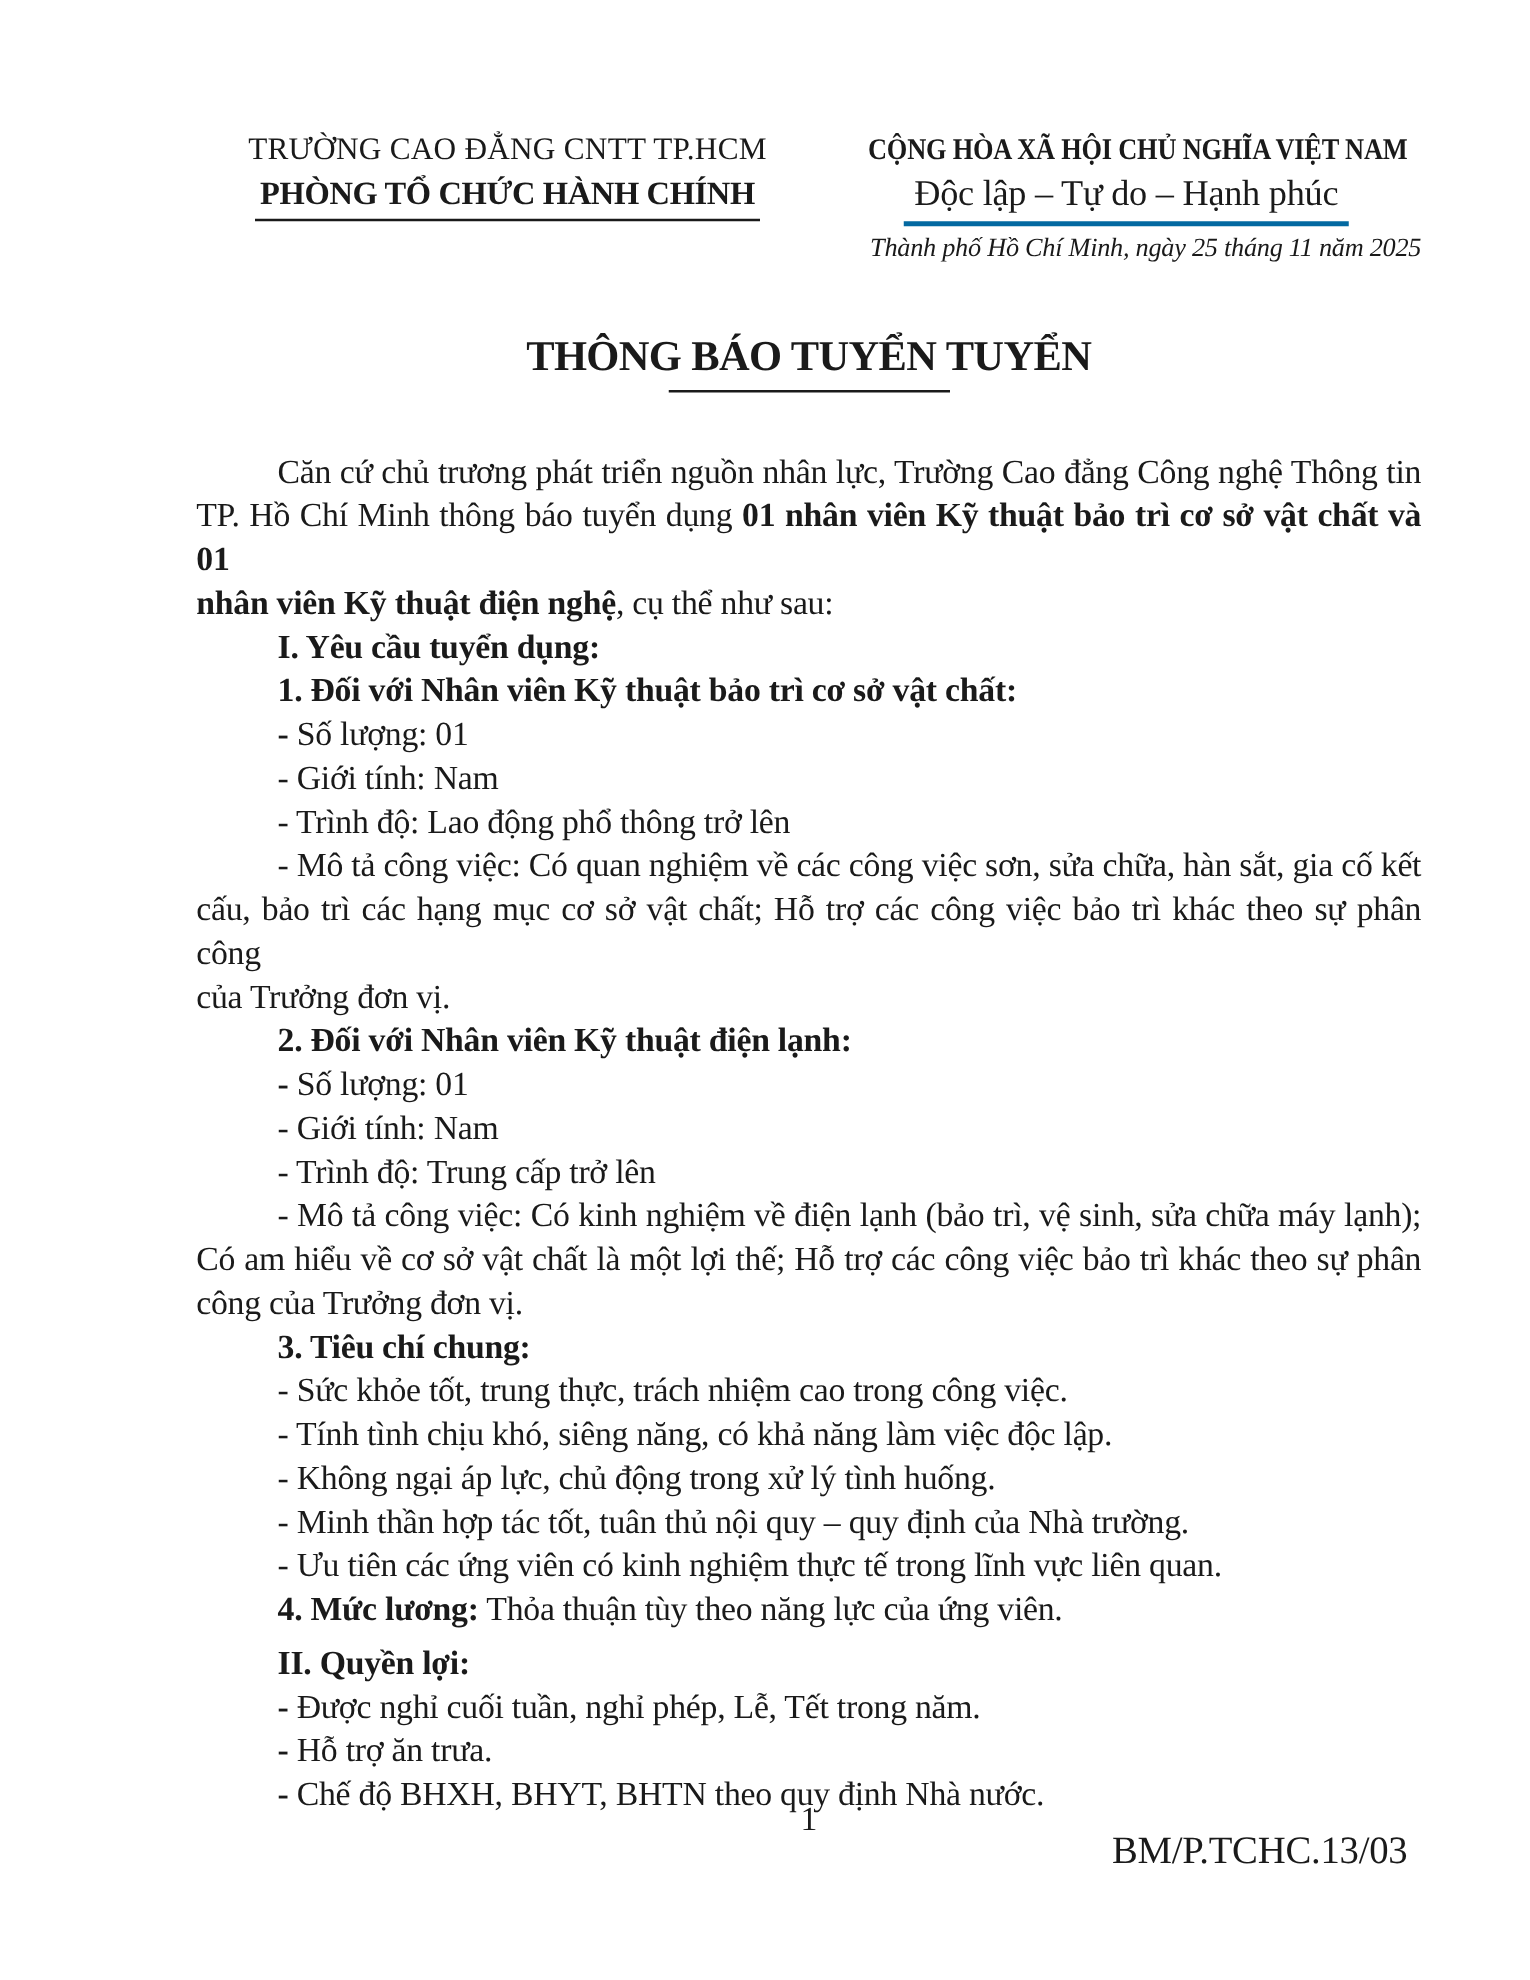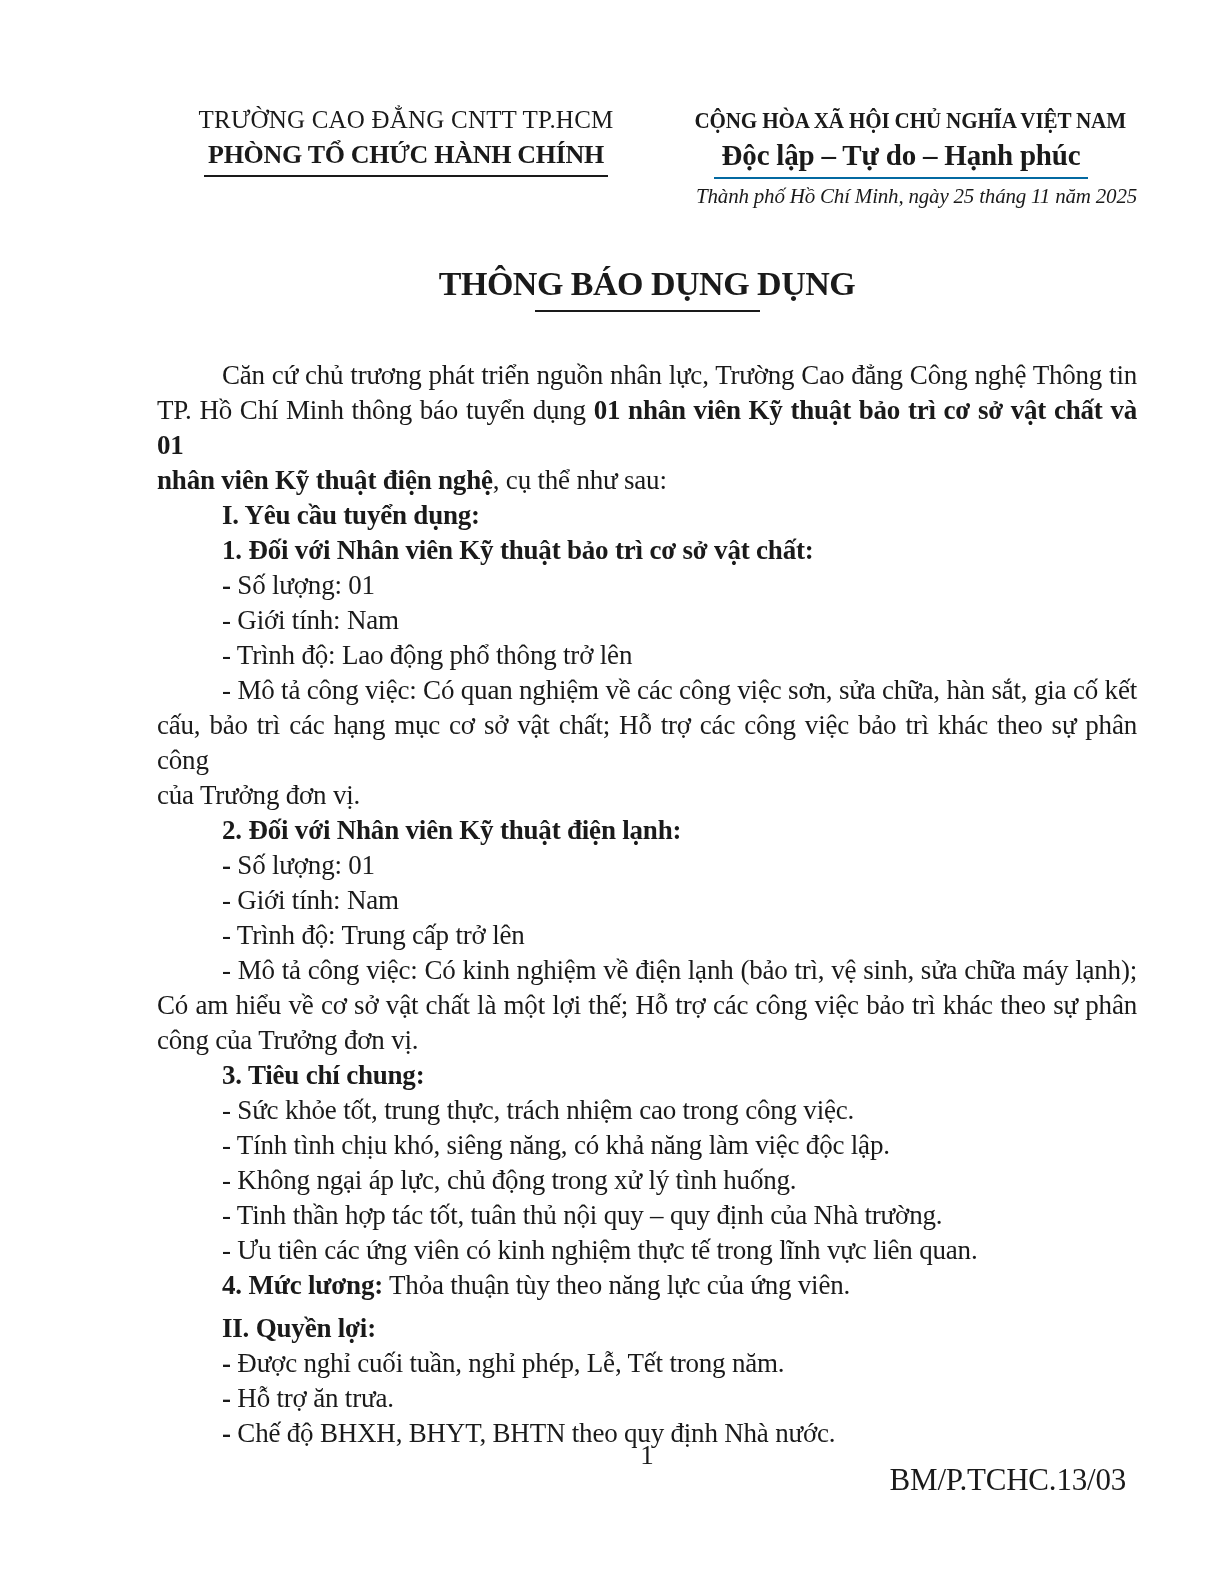--- a/index.html
+++ b/index.html
@@ -22,22 +22,22 @@
   .hdr-left { margin-left:26px; width:446px; text-align:center; }
   .hdr-left .l1 { font-size:25px; line-height:34px; letter-spacing:0.2px; white-space:nowrap; }
   .hdr-left .l2 {
     display:inline-block; font-weight:bold; font-size:26px; line-height:32px;
     letter-spacing:-0.3px; border-bottom:2px solid #1a1a1a; padding:2px 4px 4px; white-space:nowrap;
   }
   .hdr-right { width:472px; text-align:center; }
   .hdr-right .l1 { font-size:24px; line-height:34px; font-weight:bold; white-space:nowrap; }
   .hdr-right .l1 .squeeze { display:inline-block; transform:scaleX(0.88); transform-origin:center; }
   .hdr-right .l2 {
-    display:inline-block; font-weight:bold; font-size:29px; line-height:36px;
-    border-bottom:2px solid #0369a1; padding:0 8px 4px; white-space:nowrap;
+    display:inline-block; font-weight:normal; font-size:29px; line-height:36px;
+    border-bottom:4px solid #0369a1; padding:0 8px 4px; white-space:nowrap;
   }
 
   .dateline { text-align:right; font-style:italic; font-size:21px; }
 
   .title {
     margin-top:50px; text-align:center; font-weight:bold;
     font-size:34px; line-height:40px; letter-spacing:-0.5px;
   }
   .title-rule { width:225px; border-bottom:2px solid #1a1a1a; margin:6px auto 0; }
 
@@ -61,21 +61,21 @@
       <div><span class="l2">PHÒNG TỔ CHỨC HÀNH CHÍNH</span></div>
     </div>
     <div class="hdr-right">
       <div class="l1"><span class="squeeze">CỘNG HÒA XÃ HỘI CHỦ NGHĨA VIỆT NAM</span></div>
       <div><span class="l2">Độc lập – Tự do – Hạnh phúc</span></div>
     </div>
   </div>
 
   <div class="dateline">Thành phố Hồ Chí Minh, ngày 25 tháng 11 năm 2025</div>
 
-  <div class="title">THÔNG BÁO DỤNG DỤNG</div>
+  <div class="title">THÔNG BÁO TUYỂN TUYỂN</div>
   <div class="title-rule"></div>
 
   <div class="content">
 
     <div class="ln indent just">Căn cứ chủ trương phát triển nguồn nhân lực, Trường Cao đẳng Công nghệ Thông tin</div>
     <div class="ln just"><span>TP. Hồ Chí Minh thông báo tuyển dụng</span> <span class="b">01 nhân viên Kỹ thuật bảo trì cơ sở vật chất và 01</span></div>
     <div class="ln"><span class="b">nhân viên Kỹ thuật điện nghệ</span><span>, cụ thể như sau:</span></div>
 
     <div class="ln indent b">I. Yêu cầu tuyển dụng:</div>
 
@@ -92,21 +92,21 @@
     <div class="ln indent">- Giới tính: Nam</div>
     <div class="ln indent">- Trình độ: Trung cấp trở lên</div>
     <div class="ln indent just">- Mô tả công việc: Có kinh nghiệm về điện lạnh (bảo trì, vệ sinh, sửa chữa máy lạnh);</div>
     <div class="ln just">Có am hiểu về cơ sở vật chất là một lợi thế; Hỗ trợ các công việc bảo trì khác theo sự phân</div>
     <div class="ln">công của Trưởng đơn vị.</div>
 
     <div class="ln indent b">3. Tiêu chí chung:</div>
     <div class="ln indent">- Sức khỏe tốt, trung thực, trách nhiệm cao trong công việc.</div>
     <div class="ln indent">- Tính tình chịu khó, siêng năng, có khả năng làm việc độc lập.</div>
     <div class="ln indent">- Không ngại áp lực, chủ động trong xử lý tình huống.</div>
-    <div class="ln indent">- Tinh thần hợp tác tốt, tuân thủ nội quy – quy định của Nhà trường.</div>
+    <div class="ln indent">- Minh thần hợp tác tốt, tuân thủ nội quy – quy định của Nhà trường.</div>
     <div class="ln indent">- Ưu tiên các ứng viên có kinh nghiệm thực tế trong lĩnh vực liên quan.</div>
 
     <div class="ln indent"><span class="b">4. Mức lương:</span> <span>Thỏa thuận tùy theo năng lực của ứng viên.</span></div>
 
     <div class="ln indent b gap8">II. Quyền lợi:</div>
     <div class="ln indent"><span class="b">-</span> <span>Được nghỉ cuối tuần, nghỉ phép, Lễ, Tết trong năm.</span></div>
     <div class="ln indent"><span class="b">-</span> <span>Hỗ trợ ăn trưa.</span></div>
     <div class="ln indent"><span class="b">-</span> <span>Chế độ BHXH, BHYT, BHTN theo quy định Nhà nước.</span></div>
 
   </div>

